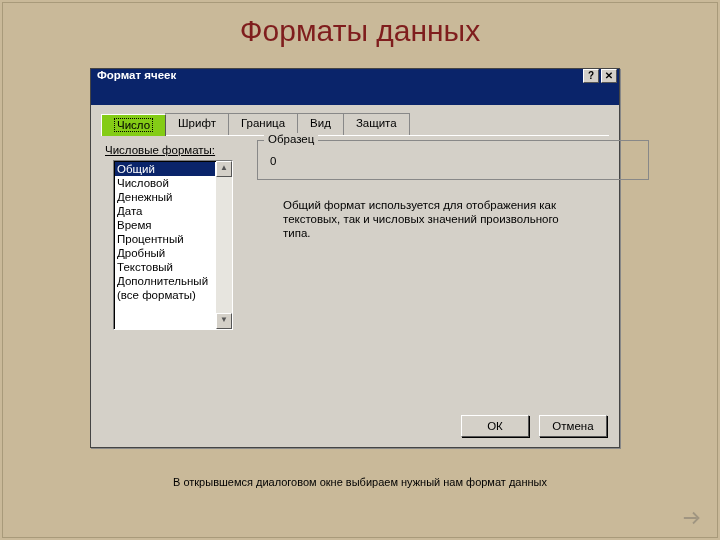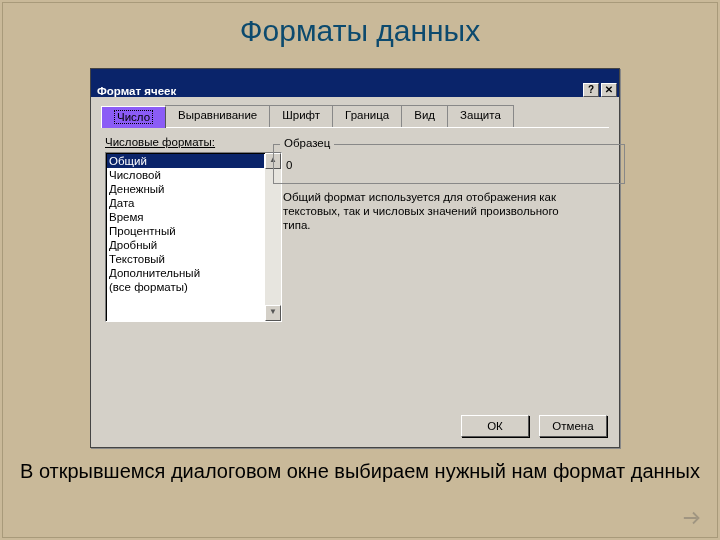--- a/index.html
+++ b/index.html
@@ -14,40 +14,40 @@
   }
   .slide-border {
     position: absolute;
     inset: 2px;
     border: 1px solid #a89a7a;
   }
   .page-title {
     text-align: center;
     font-size: 30px;
     font-weight: 400;
-    color: #0c4a6e;
+    color: #7f1d1d;
     margin: 14px 0 8px 0;
   }
   .dialog {
     position: absolute;
     left: 90px;
     top: 68px;
     width: 530px;
     height: 380px;
     background: #d4d0c8;
     border: 1px solid #444;
     box-shadow: 1px 1px 0 #888;
     font-size: 11.5px;
   }
   .titlebar {
     background: #0a246a;
     color: #fff;
-    height: 28px;
+    height: 36px;
     display: flex;
-    align-items: flex-end;
+    align-items: flex-start;
     padding: 0 2px 0 6px;
     font-weight: bold;
     font-size: 11.5px;
   }
   .titlebar .spacer { flex: 1; }
   .tb-btn {
     width: 16px; height: 14px;
     background: #d4d0c8;
     border: 1px solid #fff;
     border-right-color: #555; border-bottom-color: #555;
@@ -68,21 +68,21 @@
   .tab {
     border: 1px solid #888;
     border-bottom: none;
     padding: 3px 12px 3px 12px;
     background: #d4d0c8;
     font-size: 11.5px;
     position: relative;
     margin-right: -1px;
   }
   .tab.active {
-    background: #8b5cf6;
+    background: #84cc16;
     border-top: 1px solid #fff;
     border-left: 1px solid #fff;
     border-right: 1px solid #555;
     z-index: 2;
     top: 1px;
     padding-bottom: 4px;
   }
   .tab-dotted {
     border: 1px dotted #000;
     display: inline-block;
@@ -95,22 +95,22 @@
     position: relative;
   }
   .category-label {
     position: absolute;
     left: 4px; top: 8px;
     font-size: 11.5px;
     text-decoration: underline;
   }
   .listbox-wrap {
     position: absolute;
-    left: 4px; top: 24px;
-    width: 177px; height: 170px;
+    left: 12px; top: 24px;
+    width: 120px; height: 170px;
     display: flex;
     background: #fff;
     border: 1px solid #7b7b7b;
     border-top-color:#7b7b7b; border-left-color:#7b7b7b;
     border-right-color:#fff; border-bottom-color:#fff;
     box-shadow: inset 1px 1px 0 #000;
   }
   .listbox-inner {
     flex: 1;
     overflow: hidden;
@@ -135,25 +135,24 @@
     height: 16px;
     background: #d4d0c8;
     border: 1px solid #fff;
     border-right-color:#555; border-bottom-color:#555;
     font-size: 8px; text-align: center; line-height: 12px;
     color:#555;
   }
   .vscroll .track { flex:1; background:#e7e5df; }
   .sample-group {
     position: absolute;
-    left: 172px; top: 4px;
-    width: 352px; height: 40px;
+    left: 156px; top: 4px;
+    width: 392px; height: 40px;
     border: 1px solid #888;
     border-top: none;
-    margin-top: 12px;
   }
   .sample-group .legend-line {
     position: absolute; top: 0; left: 0; right: 0; height: 1px;
     background: #888;
   }
   .sample-group .legend-line .gap {
     position: absolute; left: 6px; top: -7px;
     background: #d4d0c8; padding: 0 4px; font-size: 11.5px;
   }
   .sample-value {
@@ -178,23 +177,23 @@
     border-right-color:#555; border-bottom-color:#555;
     box-shadow: 1px 1px 0 #000;
     font-size: 11.5px;
     text-align: center;
     line-height: 20px;
     cursor: default;
   }
   .caption {
     position: absolute;
     left: 0; right: 0;
-    top: 460px;
-    text-align: center;
-    font-size: 20px;
+    top: 476px;
+    text-align: center;
+    font-size: 11px;
     color: #000;
   }
   .nav-icon {
     position: absolute;
     right: 16px; bottom: 12px;
     width: 22px; height: 20px;
     opacity: 0.35;
   }
   .nav-icon svg { width:100%; height:100%; }
 </style>
@@ -207,21 +206,20 @@
 <div class="dialog">
   <div class="titlebar">
     <span>Формат ячеек</span>
     <span class="spacer"></span>
     <span class="tb-btn">?</span>
     <span class="tb-btn">✕</span>
   </div>
 
   <div class="tabs" id="tabstrip">
       <div class="tab active"><span class="tab-dotted">Число</span></div>
-      <div class="tab">Выравнивание</div>
       <div class="tab">Шрифт</div>
       <div class="tab">Граница</div>
       <div class="tab">Вид</div>
       <div class="tab">Защита</div>
     </div>
 
   <div class="tab-panel">
     <div class="category-label">Числовые форматы:</div>
 
     <div class="listbox-wrap">

